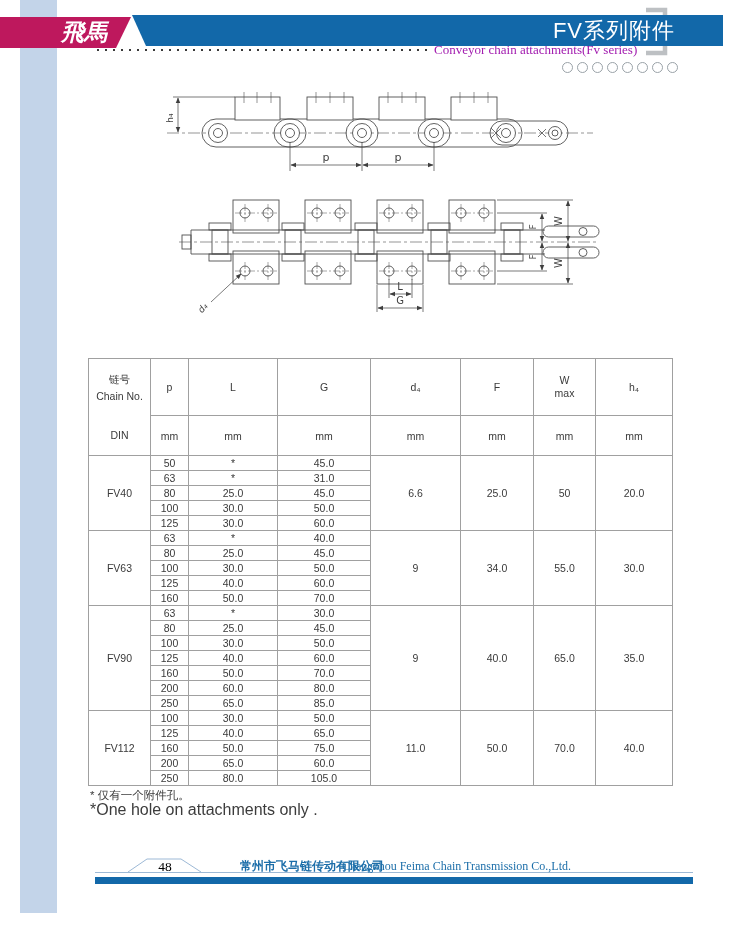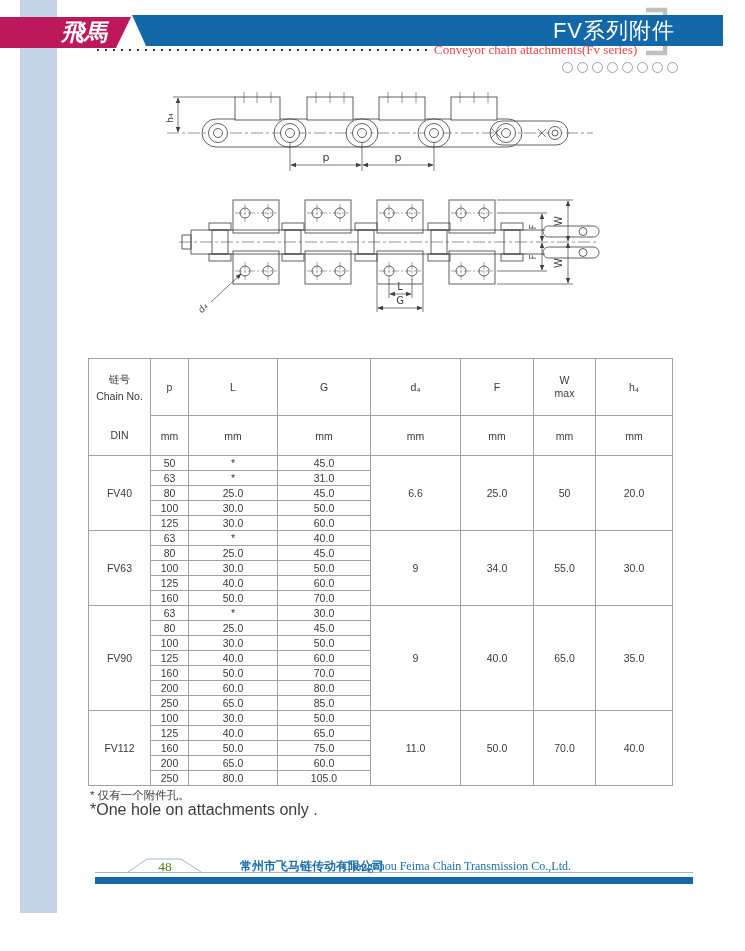--- a/index.html
+++ b/index.html
@@ -13,21 +13,21 @@
                clip-path:polygon(0 0,100% 0,100% 100%,14px 100%);z-index:2;}
   .banner-blue .title{display:block;text-align:right;padding-right:48px;line-height:31px;
                color:#fff;font-size:22px;letter-spacing:1px;}
   .banner-orange{position:absolute;left:0;top:17px;width:131px;height:31px;background:#be185d;
                clip-path:polygon(0 0,100% 0,116px 100%,0 100%);z-index:3;}
   .banner-orange .logo{display:block;text-align:right;padding-right:24px;line-height:29px;color:#fff;
                font-family:"DejaVu Serif",serif;font-style:italic;font-weight:bold;font-size:23px;}
   .dotline{position:absolute;left:97px;top:49px;width:333px;height:2.4px;
            background:repeating-linear-gradient(to right,#3a3a3a 0 2.2px,transparent 2.2px 8px);}
   .subtitle{position:absolute;left:434px;top:42px;font-family:"Liberation Serif",serif;
-            font-size:13px;color:#ef4444;}
+            font-size:13px;color:#a21caf;}
   .circles{position:absolute;left:562px;top:62px;display:flex;gap:4px;}
   .circles span{width:9px;height:9px;border:1.6px solid #9aa2a8;border-radius:50%;background:#fff;}
   
   .draw1{position:absolute;left:165px;top:92px;}
   .draw2{position:absolute;left:175px;top:182px;}
   
   .spec{position:absolute;left:88px;top:358px;border-collapse:collapse;table-layout:fixed;
         width:584px;font-size:10.5px;color:#3a3a3a;}
   .spec th,.spec td{border:1px solid #a0a0a0;text-align:center;vertical-align:middle;
         padding:0;font-weight:normal;background:#fff;}
@@ -39,21 +39,21 @@
   .wmax-h div{line-height:13px;}
   
   .notes{position:absolute;left:90px;top:789px;color:#3c3c3c;}
   .notes div{line-height:13.8px;}
   .notes .cn{font-size:11.5px;}
   .notes .en{font-size:16px;}
   
   .thinline{position:absolute;left:95px;top:872px;width:598px;height:1px;background:#9db9d6;}
   .trap{position:absolute;left:126px;top:857px;}
   .pagenum{position:absolute;left:126px;top:859px;width:78px;text-align:center;
-           font-family:"Liberation Serif",serif;font-size:13.5px;color:#4d7c0f;}
+           font-family:"Liberation Serif",serif;font-size:13.5px;color:#000000;}
   .company-cn{position:absolute;left:240px;top:858px;font-size:12px;font-weight:bold;color:#1c6ea9;}
   .company-en{position:absolute;left:342px;top:859px;font-family:"Liberation Serif",serif;
               font-size:12px;color:#1c6ea9;}
   .thickbar{position:absolute;left:95px;top:877px;width:598px;height:7px;background:#1268a9;}
   svg text{font-family:"DejaVu Sans",sans-serif;fill:#3f3f3f;}
 </style>
 </head>
 <body>
 
 <div class="page">

